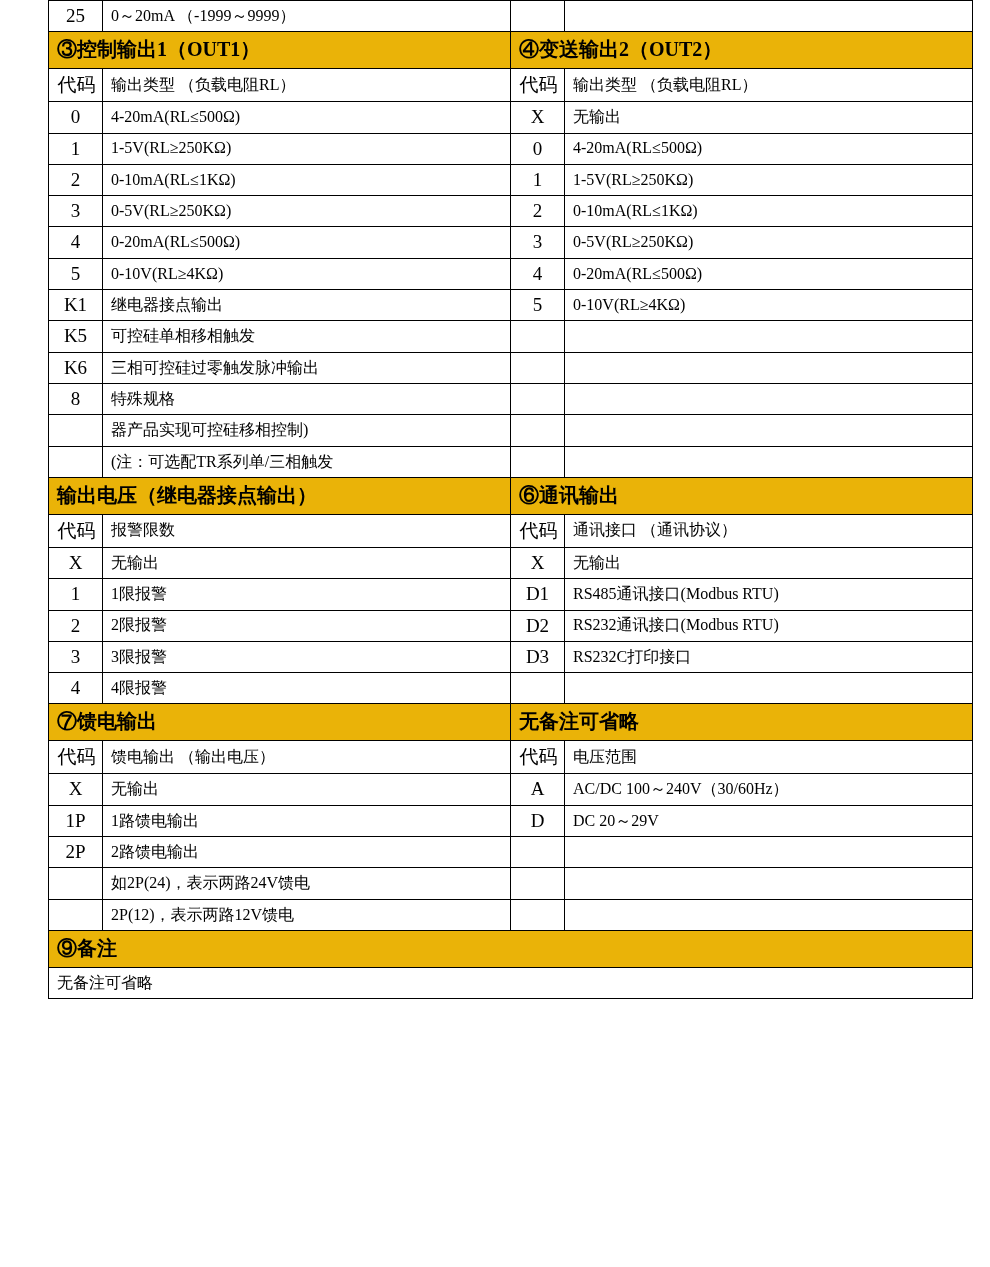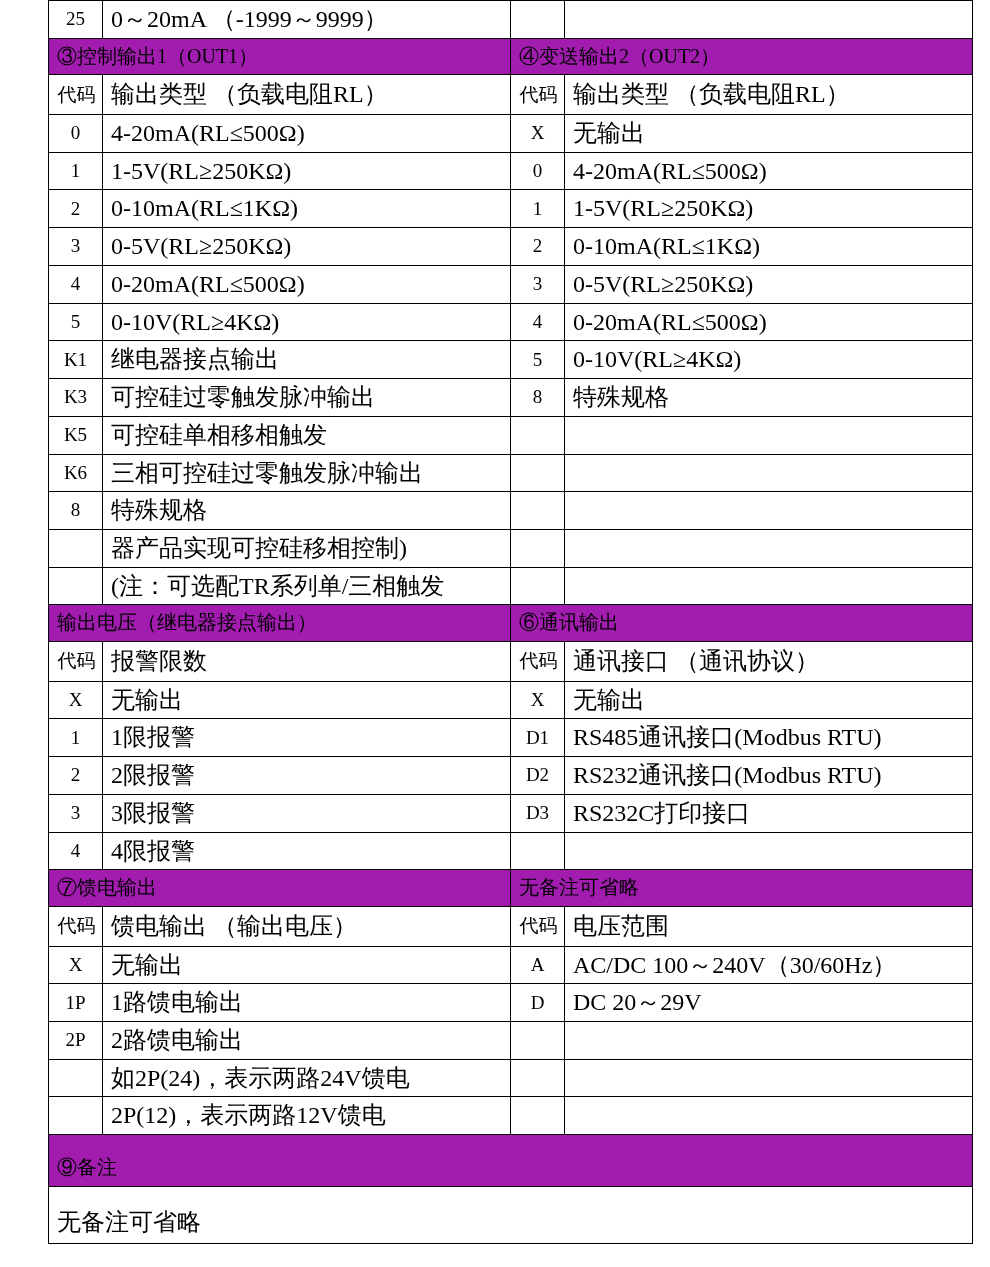--- a/index.html
+++ b/index.html
@@ -40,32 +40,32 @@
     white-space: nowrap;
     overflow: visible;
   }
   .code-cell {
     text-align: center;
     font-family: "Liberation Serif", serif;
     font-size: 19px;
     padding: 3px 2px;
   }
   .hdr {
-    background: #a21caf;
-    font-weight: normal;
+    background: #eab308;
+    font-weight: bold;
     font-size: 20px;
   }
   .hdr .cell { padding: 5px 6px 5px 8px; }
   .subhdr .cell { padding: 4px 6px 4px 8px; }
   .rowtext {
-    font-size: 24px;
+    font-size: 16px;
   }
   .blank { }
   .full-cell .cell {
-    padding: 20px 6px 5px 8px;
+    padding: 5px 6px 5px 8px;
   }
 </style>
 </head>
 <body>
 
 <div class="sheet">
   <table class="spec">
     <colgroup>
       <col class="c-code">
         <col class="c-desc">
@@ -205,34 +205,20 @@
           </td>
         <td>
             <div class="cell code-cell">5</div>
           </td>
         <td>
             <div class="cell rowtext">0-10V(RL≥4KΩ)</div>
           </td>
       </tr>
       <tr>
         <td>
-            <div class="cell code-cell">K3</div>
-          </td>
-        <td>
-            <div class="cell rowtext">可控硅过零触发脉冲输出</div>
-          </td>
-        <td>
-            <div class="cell code-cell">8</div>
-          </td>
-        <td>
-            <div class="cell rowtext">特殊规格</div>
-          </td>
-      </tr>
-      <tr>
-        <td>
             <div class="cell code-cell">K5</div>
           </td>
         <td>
             <div class="cell rowtext">可控硅单相移相触发</div>
           </td>
         <td>
             <div class="cell code-cell blank">&nbsp;</div>
           </td>
         <td>
             <div class="cell rowtext blank">&nbsp;</div>

